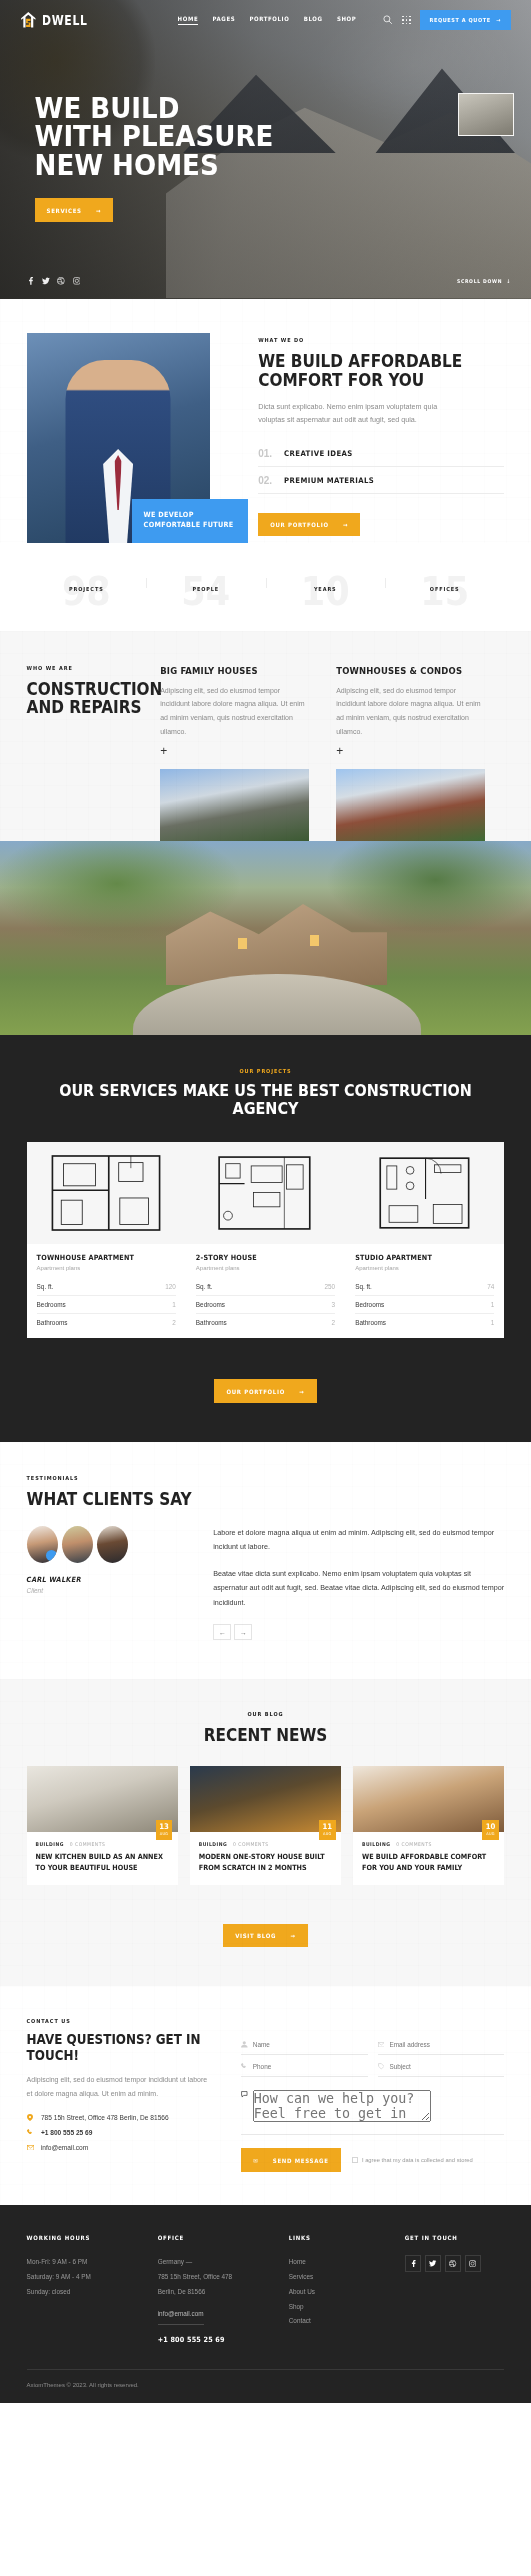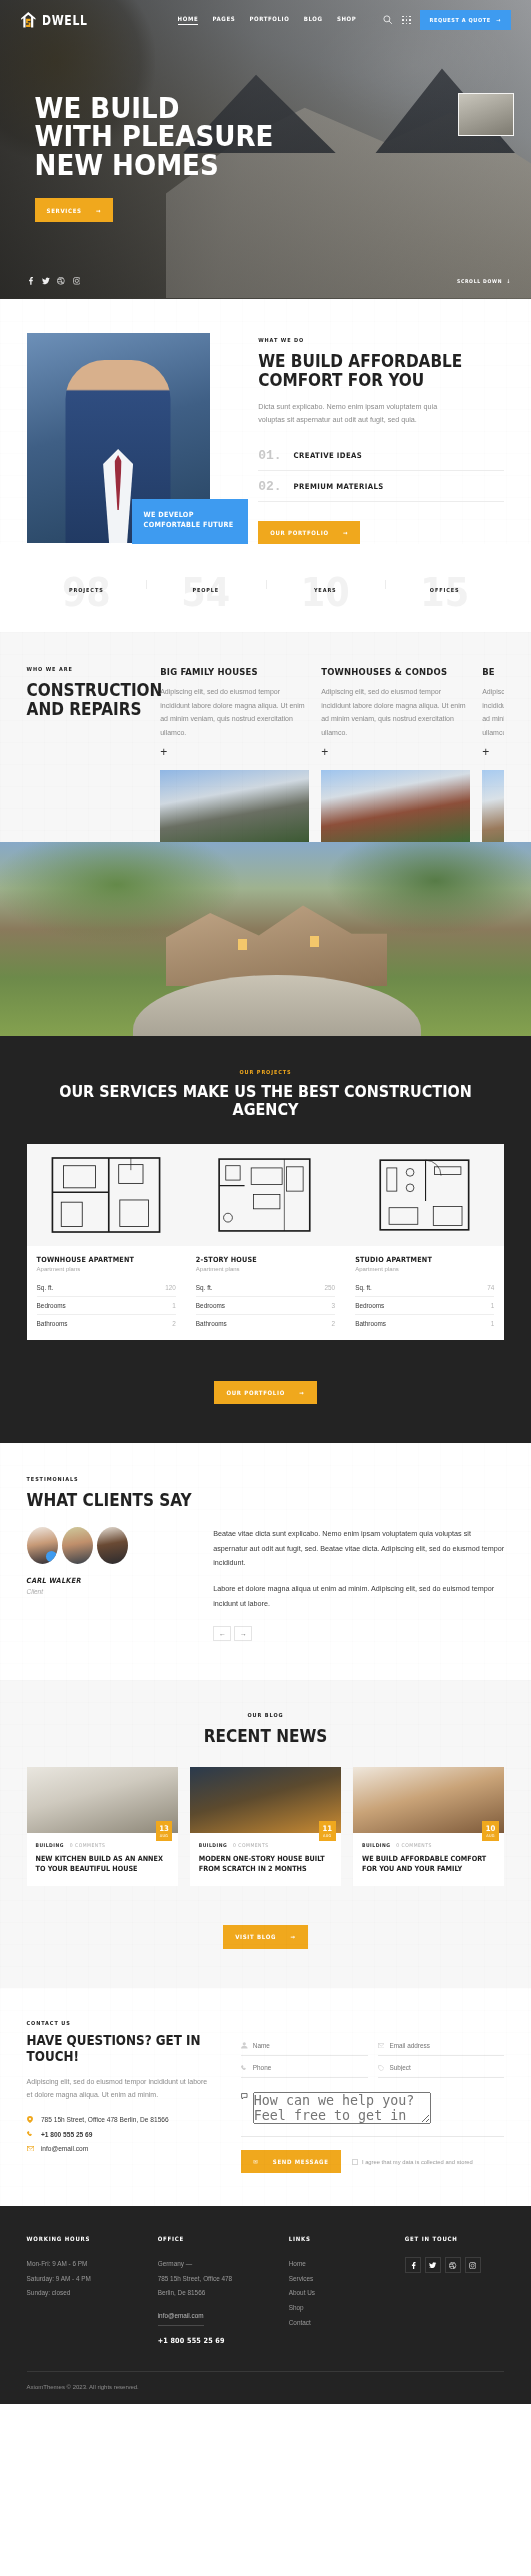--- a/index.html
+++ b/index.html
@@ -142,42 +142,42 @@
     font-size:5.5px; font-weight:700; letter-spacing:0.9px; color:#222; text-transform:uppercase;
     font-family:"DejaVu Sans Condensed","Liberation Sans",sans-serif;
   }
   .h2{
     font-size:17px; line-height:1.08; font-weight:700; color:#222; text-transform:uppercase; margin-top:8.9px;
     font-family:"DejaVu Sans Condensed","Liberation Sans",sans-serif;
   }
   .lead{ color:#8b8b8b; font-size:7.2px; line-height:1.85; margin-top:11px; max-width:183px; }
   .numlist{ margin-top:14.4px; }
   .numrow{ display:flex; align-items:center; gap:12px; padding:7.2px 0; border-bottom:0.6px solid #ececec; }
-  .numrow .n{ color:#c8c8c8; font-size:13px; font-weight:700;
-    font-family:Liberation Mono, monospace; }
+  .numrow .n{ color:#c8c8c8; font-size:10px; font-weight:700;
+    font-family:Liberation Sans, sans-serif; }
   .numrow .t{ color:#222; font-size:7.7px; font-weight:700; letter-spacing:0.4px; text-transform:uppercase;
     font-family:"DejaVu Sans Condensed","Liberation Sans",sans-serif; }
 
   
   .counters{ display:flex; padding:31px 26.6px 39px; background:#fff; position:relative; }
   .counter{ flex:1; text-align:center; position:relative; }
   .counter + .counter:before{ content:""; position:absolute; left:0; top:4.4px; bottom:4.4px; width:0.6px; background:#ececec; }
   .counter .big{
     font-size:39px; font-weight:700; color:#f2f2f2; line-height:.9;
     font-family:"DejaVu Sans Condensed","Liberation Sans",sans-serif;
   }
   .counter .lab{
     font-size:5.5px; font-weight:700; letter-spacing:0.9px; color:#222; text-transform:uppercase; margin-top:-23px; position:relative;
     font-family:"DejaVu Sans Condensed","Liberation Sans",sans-serif;
   }
 
   
   .whoweare{ background:#f7f7f7; padding:34px 26.6px 0; display:flex; gap:16.6px; position:relative; }
   .wa-left{ width:117px; flex:none; }
-  .wa-cards{ display:flex; gap:12px; flex:1; overflow:hidden; }
+  .wa-cards{ display:flex; gap:27px; flex:1; overflow:hidden; }
   .wa-card{ width:149px; flex:none; }
   .wa-card h3{
     font-size:9.4px; font-weight:700; text-transform:uppercase; color:#222; letter-spacing:0.2px;
     font-family:"DejaVu Sans Condensed","Liberation Sans",sans-serif;
   }
   .wa-card p{ color:#8b8b8b; font-size:7px; line-height:1.95; margin-top:7.7px; }
   .plus{ font-size:12px; color:#333; margin-top:6.6px; display:block; line-height:1; }
   .wa-img{ height:72px; margin-top:12px; }
   .img-a{ background:linear-gradient(170deg,#8fb6e4 0%,#cfd8e0 35%,#6a6f63 60%,#3c5a33 100%); }
   .img-b{ background:linear-gradient(170deg,#9ec4ee 0%,#d5dde4 30%,#8d4f3a 58%,#3f6a35 100%); }
@@ -626,22 +626,22 @@
           <div class="av av1">
             <span class="quote-dot" style="font-size:0">quote-icon</span>
           </div>
           <div class="av av2"></div>
           <div class="av av3"></div>
         </div>
         <div class="testi-name">CARL WALKER</div>
         <div class="testi-role">Client</div>
       </div>
       <div class="testi-right">
+        <p>Labore et dolore magna aliqua ut enim ad minim. Adipiscing elit, sed do euismod tempor incidunt ut labore.</p>
         <p>Beatae vitae dicta sunt explicabo. Nemo enim ipsam voluptatem quia voluptas sit aspernatur aut odit aut fugit, sed. Beatae vitae dicta. Adipiscing elit, sed do eiusmod tempor incididunt.</p>
-        <p>Labore et dolore magna aliqua ut enim ad minim. Adipiscing elit, sed do euismod tempor incidunt ut labore.</p>
         <div class="arrows">
           <div class="arrow">←</div>
           <div class="arrow">→</div>
         </div>
       </div>
     </div>
   </section>
 
   <section class="sec news">
     <div class="blueprint-bg"></div>

